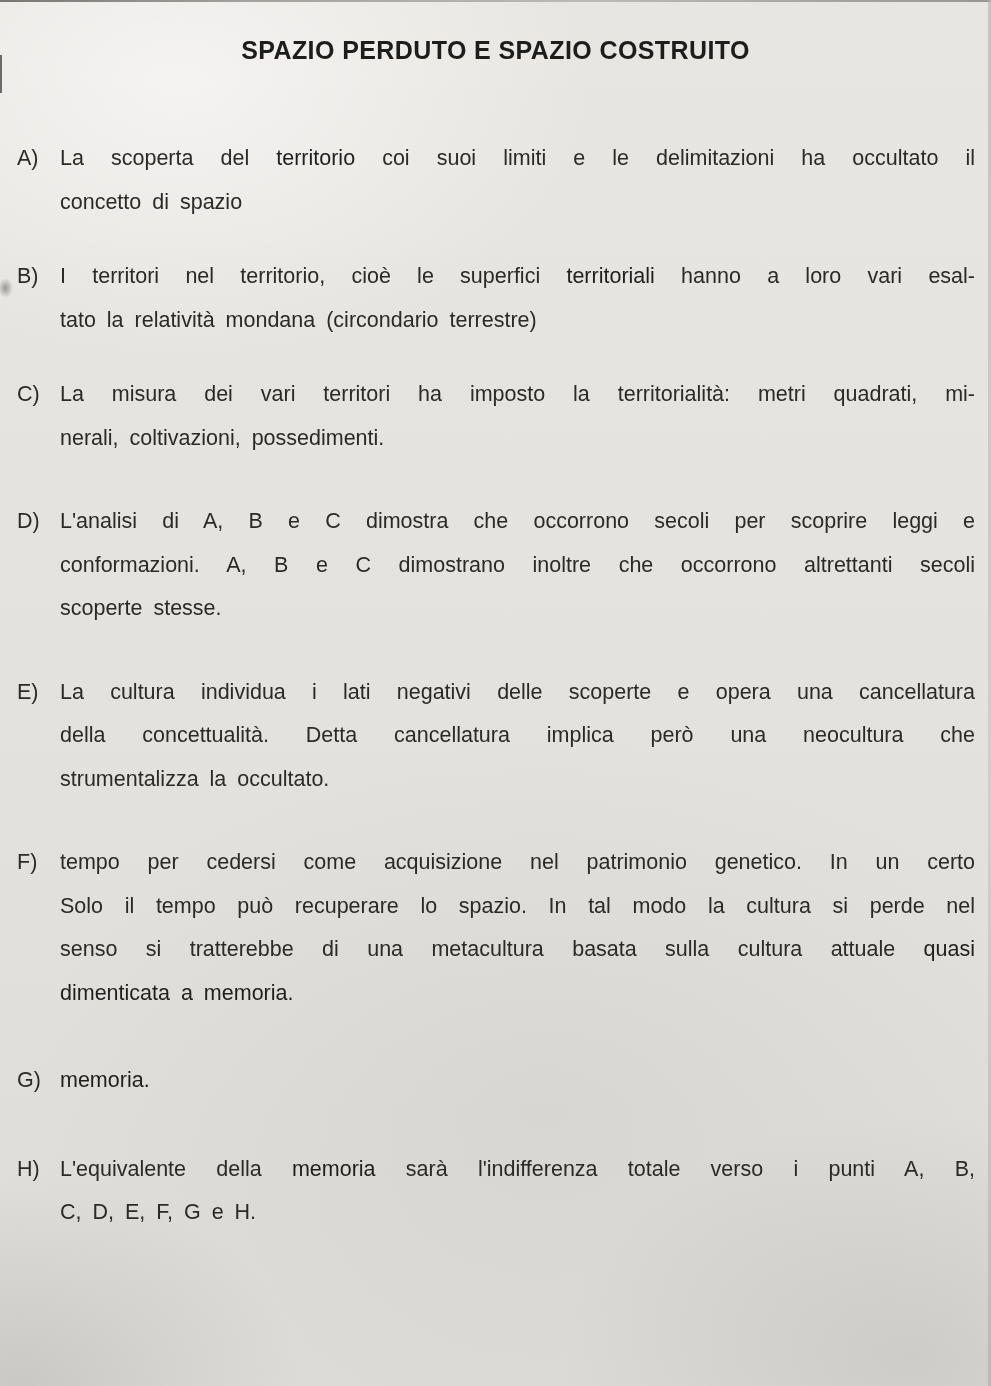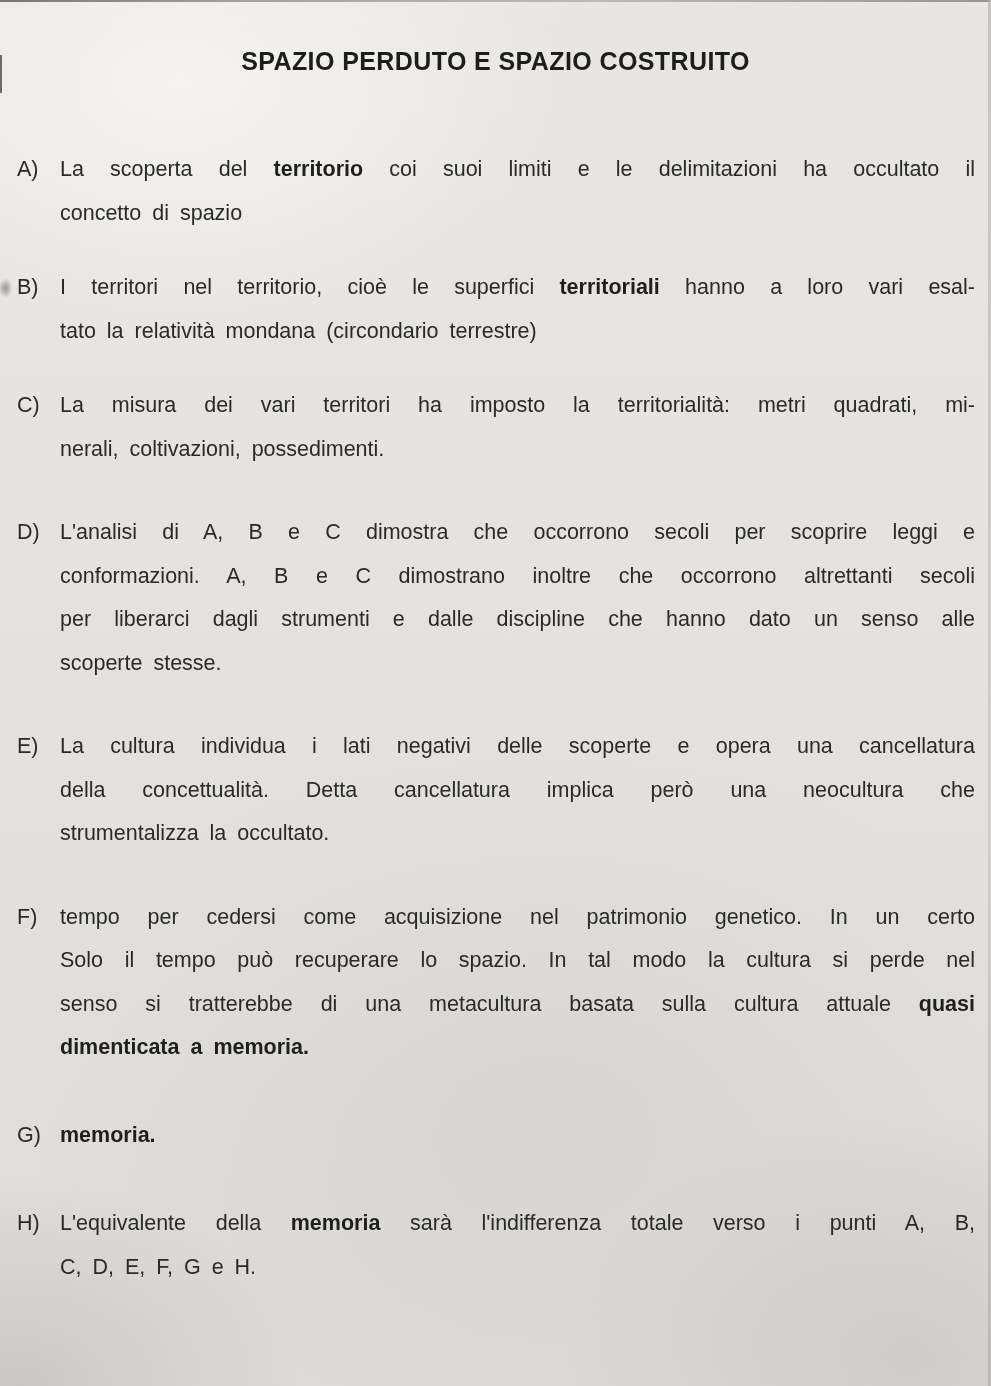--- a/index.html
+++ b/index.html
@@ -36,21 +36,21 @@
     position: absolute; top: 55px; left: 0; width: 2px; height: 38px;
     background: #4c4a47; opacity: 0.8;
   }
   .smudge {
     position: absolute; top: 278px; left: -2px; width: 15px; height: 20px;
     background: radial-gradient(ellipse, rgba(88,86,82,0.55), rgba(88,86,82,0) 70%);
     border-radius: 50%;
   }
 
   .title {
-    margin: 16px;
+    margin: 5px;
     padding-top: 31px;
     text-align: center;
     font-size: 25px;
     font-weight: bold;
     letter-spacing: 0.4px;
     color: #1d1d1b;
     line-height: 29px;
   }
 
   .paragraphs {
@@ -85,21 +85,21 @@
     word-spacing: 5px;
     color: #2a2a27;
   }
   .pline.just {
     text-align: justify;
     text-align-last: justify;
     -moz-text-align-last: justify;
     text-justify: inter-word;
   }
   .seg.bold {
-    font-weight: 700;
+    font-weight: 400;
     color: #1f1f1d;
   }
 </style>
 </head>
 <body>
 
 <div class="page">
   <div class="edge-top"></div>
   <div class="edge-right"></div>
   <div class="edge-left-tick"></div>
@@ -127,21 +127,20 @@
         <div class="pbody">
           <div class="pline just"><span class="seg">La misura dei vari territori ha imposto la territorialità: metri quadrati, mi-</span></div>
           <div class="pline"><span class="seg">nerali, coltivazioni, possedimenti.</span></div>
         </div>
       </div>
       <div class="para">
         <span class="plabel">D)</span>
         <div class="pbody">
           <div class="pline just"><span class="seg">L'analisi di A, B e C dimostra che occorrono secoli per scoprire leggi e</span></div>
           <div class="pline just"><span class="seg">conformazioni. A, B e C dimostrano inoltre che occorrono altrettanti secoli</span></div>
-          <div class="pline just"><span class="seg">per liberarci dagli strumenti e dalle discipline che hanno dato un senso alle</span></div>
           <div class="pline"><span class="seg">scoperte stesse.</span></div>
         </div>
       </div>
       <div class="para">
         <span class="plabel">E)</span>
         <div class="pbody">
           <div class="pline just"><span class="seg">La cultura individua i lati negativi delle scoperte e opera una cancellatura</span></div>
           <div class="pline just"><span class="seg">della concettualità. Detta cancellatura implica però una neocultura che</span></div>
           <div class="pline"><span class="seg">strumentalizza la occultato.</span></div>
         </div>

